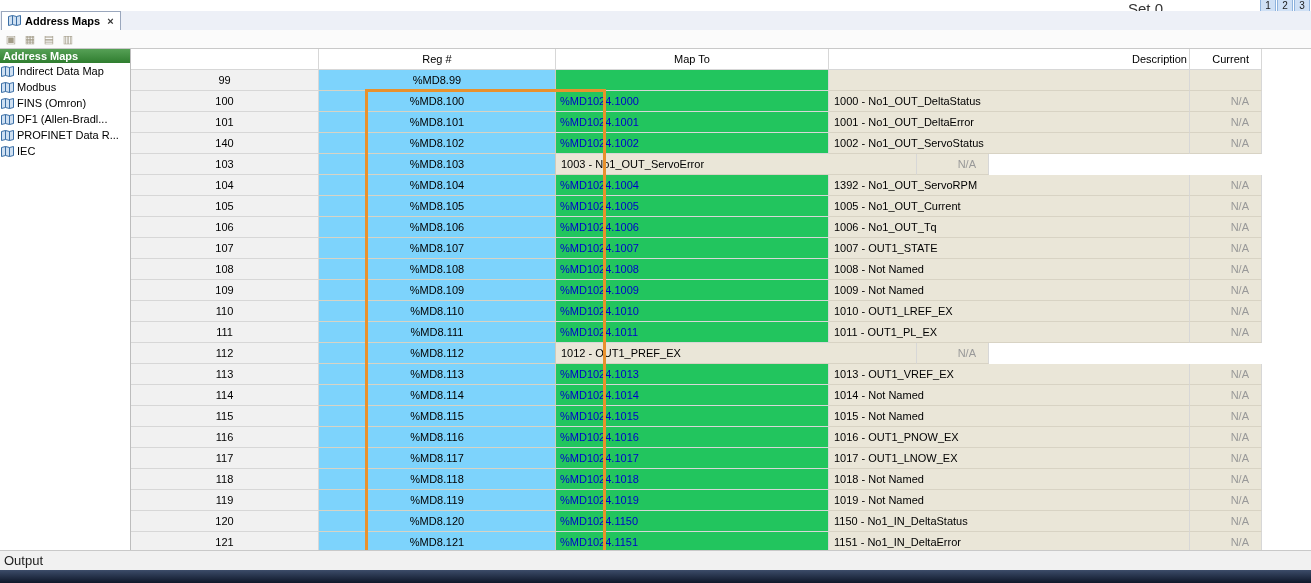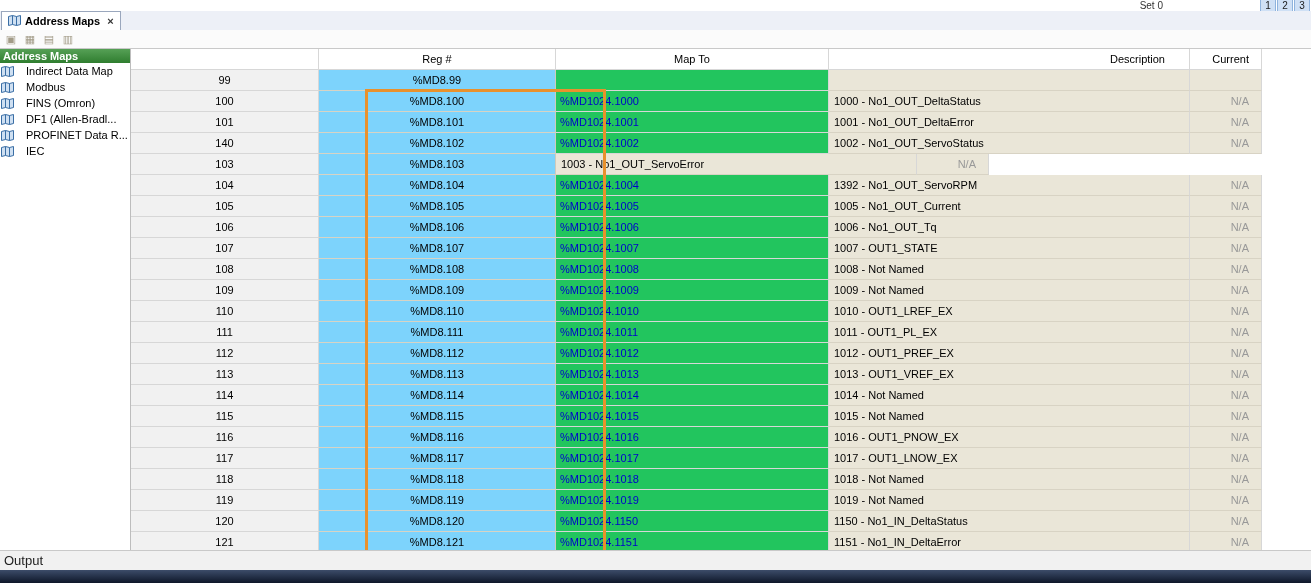--- a/index.html
+++ b/index.html
@@ -1,55 +1,55 @@
 <!DOCTYPE html>
 <html><head>
 <meta charset="utf-8">
 <style>
   *{margin:0;padding:0;box-sizing:border-box}
   html,body{width:1311px;height:583px;overflow:hidden;background:#fff;
     font-family:"Liberation Sans",sans-serif;font-size:11px;color:#000}
   .app{width:1311px;height:583px;display:flex;flex-direction:column;position:relative}
 
   .topstrip{height:11px;position:relative;background:#fff;overflow:hidden;flex:none}
-  .set-label{position:absolute;right:148px;top:0;font-size:10px;color:#333}
+  .set-label{position:absolute;right:148px;top:0;font-size:15px;color:#333}
   .pager{position:absolute;right:1px;top:-2px;display:flex}
   .pg{width:16px;height:14px;background:#cfe0f5;border:1px solid #8fb3dd;margin-left:1px;
     font-size:10px;display:flex;align-items:center;justify-content:center;color:#1a1a1a;cursor:default}
 
   .tabbar{height:19px;background:#edf0f7;display:flex;align-items:flex-end;padding-left:1px;flex:none}
   .tab{height:19px;background:#fff;border:1px solid #9aa7bd;border-bottom:none;display:flex;
     align-items:center;padding:0 6px;gap:4px;font-weight:bold;font-size:11px;cursor:default}
   .tab-close{font-weight:bold;font-size:11px;color:#333;margin-left:3px;cursor:default}
 
   .toolbar{height:18px;display:flex;align-items:center;padding-left:3px;gap:3px;background:#fbfbfb;flex:none}
   .tool{width:16px;height:15px;display:flex;align-items:center;justify-content:center;
     font-size:11px;color:#a29b87;cursor:default}
 
   .content{flex:1;display:flex;border-top:1px solid #c9c9c9;min-height:0}
   .sidebar{width:131px;flex:none;border-right:1px solid #bdbdbd;background:#fff;overflow:hidden}
   .sidebar-header{background:linear-gradient(#56a056,#2f7d2f);color:#fff;font-weight:bold;
     padding:1px 3px;font-size:11px;cursor:default}
-  .side-item{display:flex;align-items:center;gap:12px;height:16px;padding-left:1px;
+  .side-item{display:flex;align-items:center;gap:3px;height:16px;padding-left:1px;
     white-space:nowrap;overflow:hidden;cursor:default}
   .side-item .mi{flex:none;display:flex}
 
   .grid-wrap{flex:1;position:relative;overflow:hidden;background:#fff}
   .thead,.trow{display:flex;height:21px}
   .cell{border-right:1px solid #d7d7d7;border-bottom:1px solid #d7d7d7;display:flex;
     align-items:center;overflow:hidden;white-space:nowrap}
   .c-index{width:188px;justify-content:center;background:#f1f1f1}
   .c-reg{width:237px;justify-content:center;background:#7dd3fc;border-right-color:#cfcabb;border-bottom-color:#d8d3c4}
   .c-map{width:273px;padding-left:4px;background:#22c55e;color:#0000cc}
   .c-desc{width:361px;padding-left:5px;background:#eae6d8;border-bottom-color:#d8d3c4}
   .c-cur{width:72px;justify-content:flex-end;padding-right:12px;background:#eae6d8;color:#999;border-bottom-color:#d8d3c4}
   .h{background:#fff !important;color:#000 !important;border-right-color:#d7d7d7 !important;
     border-bottom-color:#d7d7d7 !important}
   .h.c-map{justify-content:center;padding-left:0}
-  .h.c-desc{justify-content:flex-end;padding-right:24px;padding-left:0}
+  .h.c-desc{justify-content:flex-end;padding-right:2px;padding-left:0}
 
   .hl{position:absolute;display:none;border:3px solid #e8912d;pointer-events:none;z-index:5}
 
   .output-bar{height:20px;background:#f1f1f1;border-top:1px solid #c9c9c9;display:flex;
     align-items:center;padding-left:4px;flex:none;font-size:13px;color:#222;cursor:default}
   .bottom-bar{height:13px;flex:none;background:linear-gradient(#3c4c69,#0e1729)}
 </style>
 </head>
 <body>
 
@@ -240,21 +240,20 @@
           <div class="trow">
             <div class="cell c-index">111</div>
             <div class="cell c-reg">%MD8.111</div>
             <div class="cell c-map">%MD1024.1011</div>
             <div class="cell c-desc">1011 - OUT1_PL_EX</div>
             <div class="cell c-cur">N/A</div>
           </div>
           <div class="trow">
             <div class="cell c-index">112</div>
             <div class="cell c-reg">%MD8.112</div>
-            <div class="cell c-map">%MD1024.1012</div>
             <div class="cell c-desc">1012 - OUT1_PREF_EX</div>
             <div class="cell c-cur">N/A</div>
           </div>
           <div class="trow">
             <div class="cell c-index">113</div>
             <div class="cell c-reg">%MD8.113</div>
             <div class="cell c-map">%MD1024.1013</div>
             <div class="cell c-desc">1013 - OUT1_VREF_EX</div>
             <div class="cell c-cur">N/A</div>
           </div>

